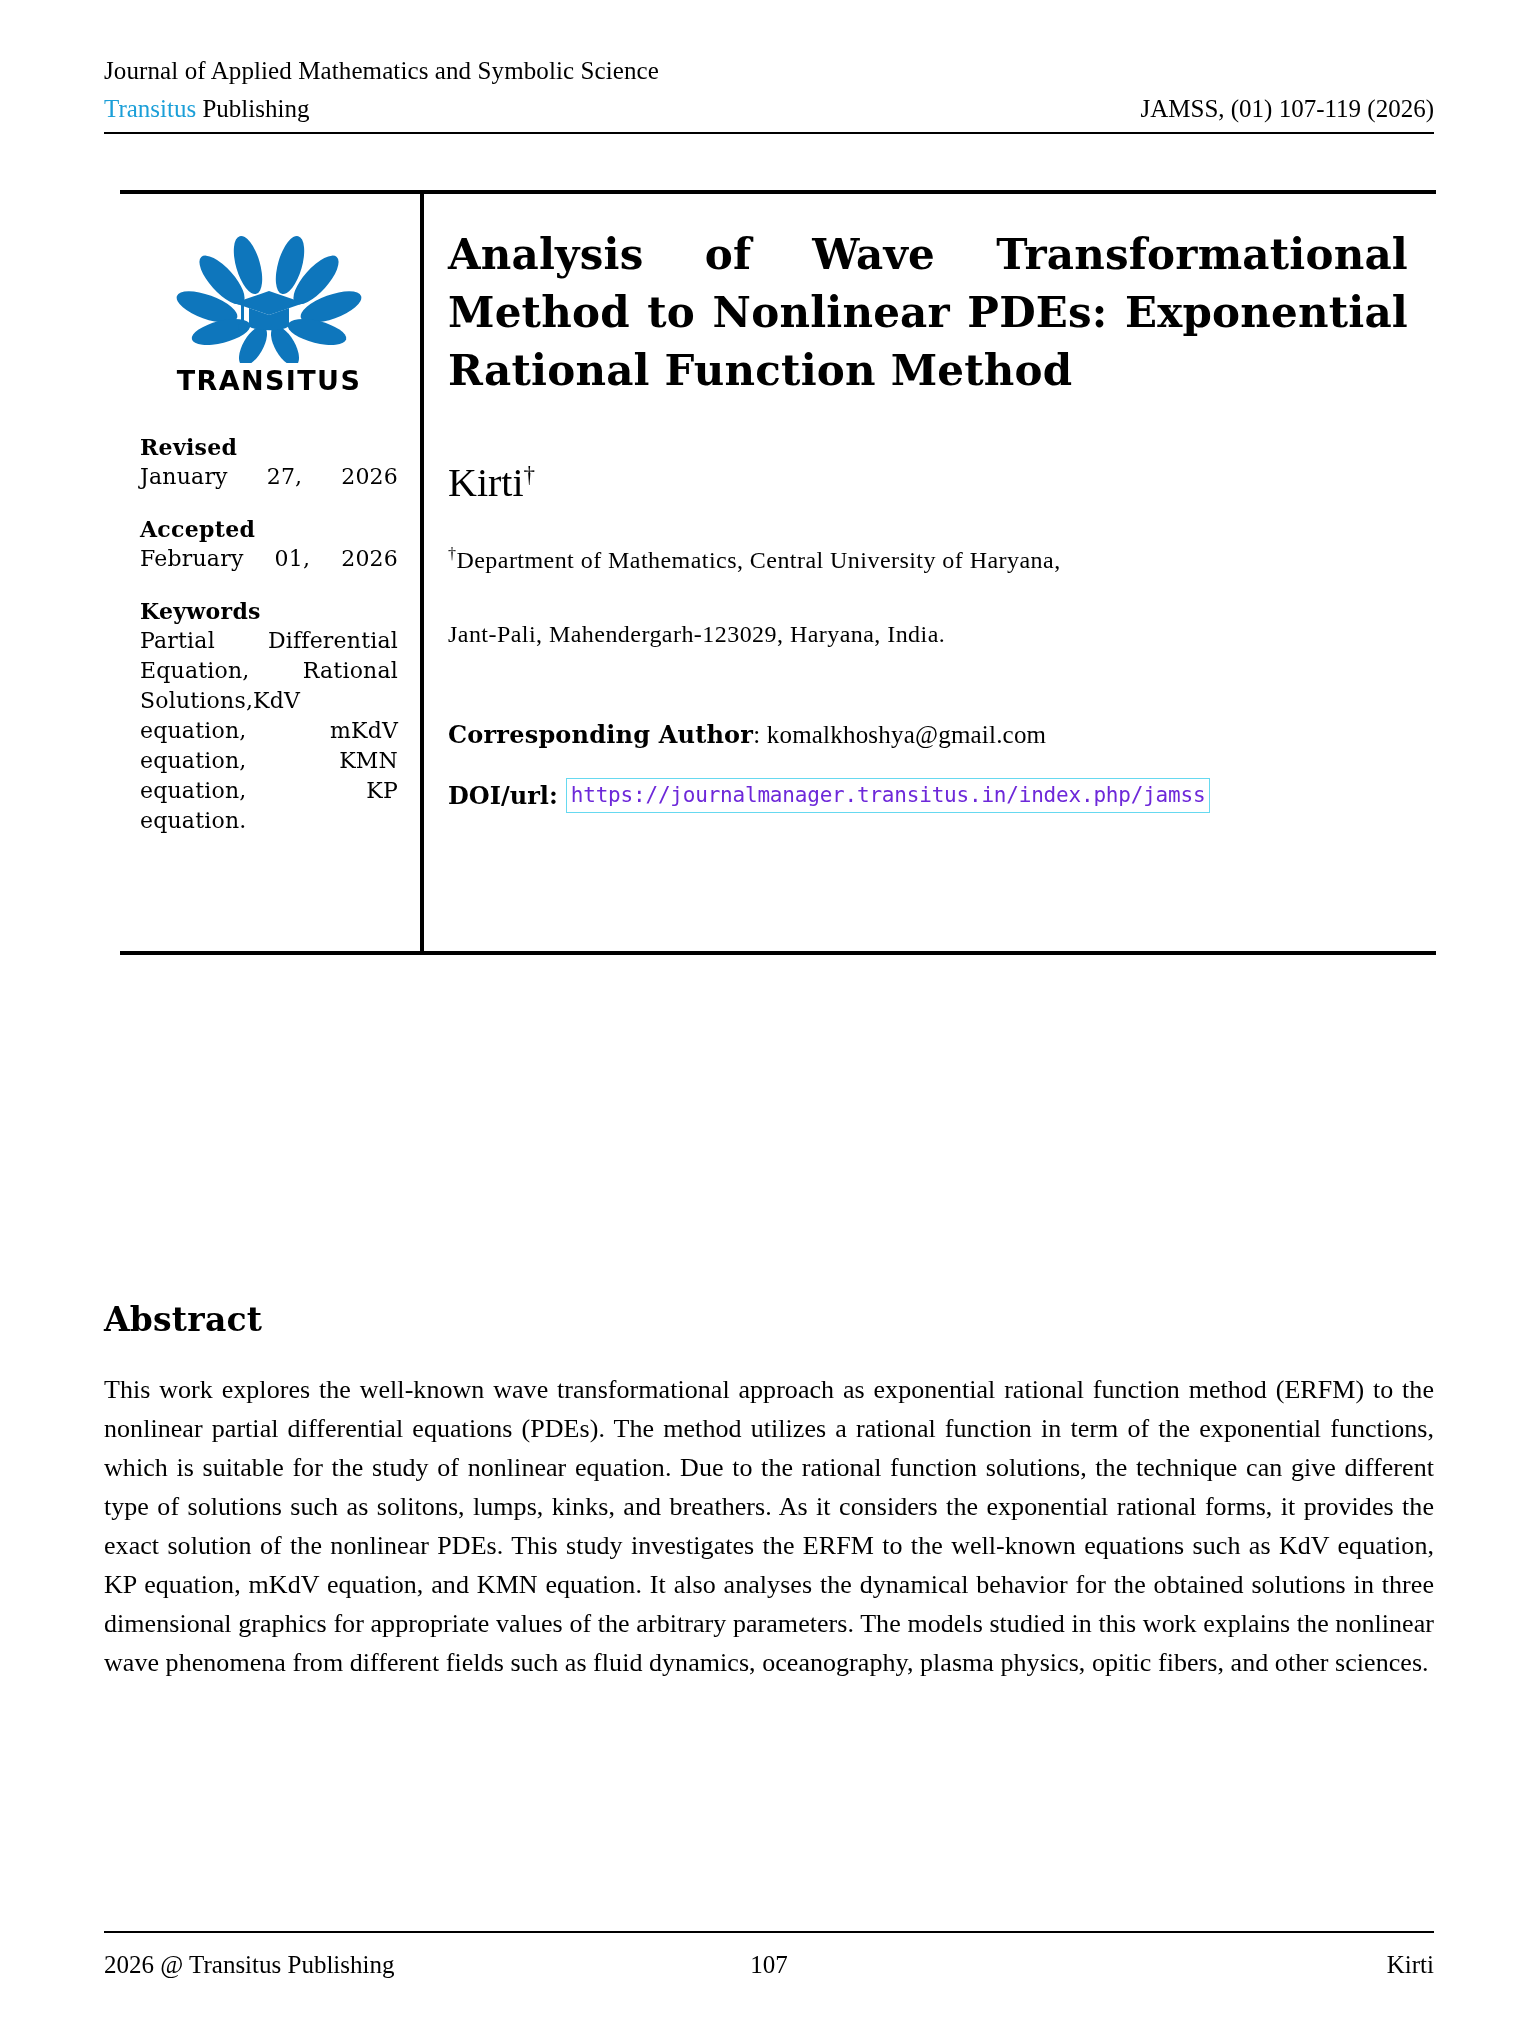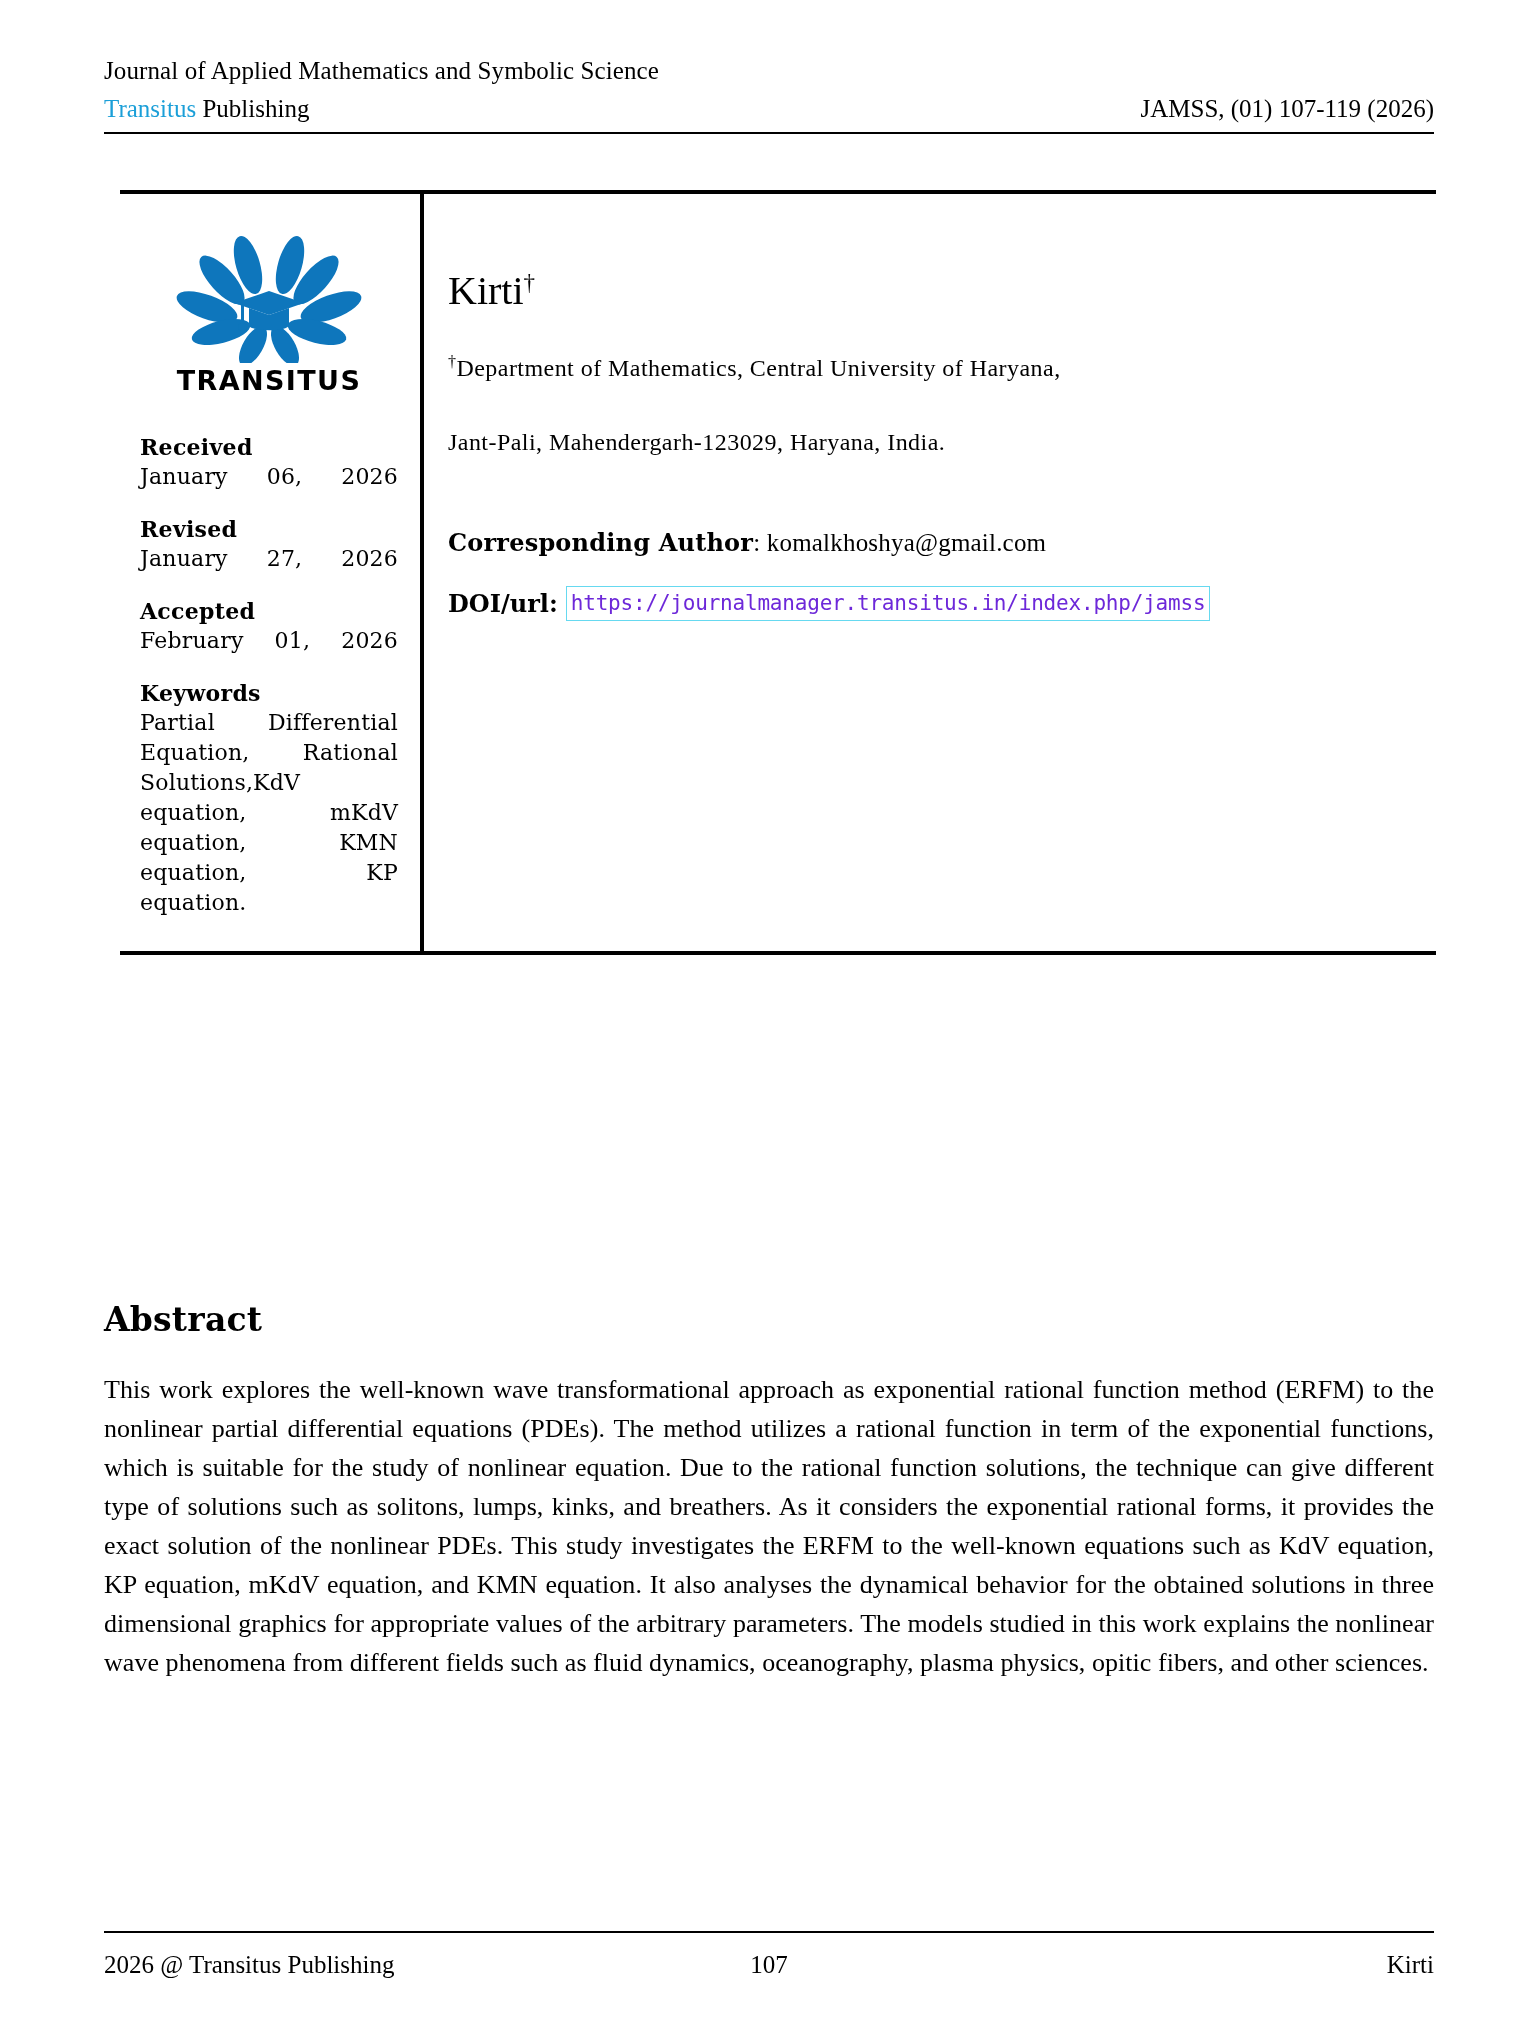--- a/index.html
+++ b/index.html
@@ -288,40 +288,37 @@
             <polygon points="95,63 130,75 95,87 60,75"></polygon>
             <path d="M75 80 L75 97 C75 104 115 104 115 97 L115 80 L95 87 Z"></path>
             <rect x="67" y="75" width="3" height="22"></rect>
             <circle cx="68.5" cy="99" r="4"></circle>
           </g>
         </svg>
         <div class="logo-word">TRANSITUS</div>
       </div>
 
       <div class="meta-list">
-        <div class="meta-item">
-          <div class="meta-label">Received</div>
-          <div class="meta-value">January 06, 2026</div>
-        </div>
         <div class="meta-item">
           <div class="meta-label">Revised</div>
           <div class="meta-value">January 27, 2026</div>
         </div>
         <div class="meta-item">
           <div class="meta-label">Accepted</div>
           <div class="meta-value">February 01, 2026</div>
         </div>
         <div class="meta-item">
           <div class="meta-label">Keywords</div>
           <div class="meta-value kw">Partial Differential Equation, Rational Solutions,KdV equation, mKdV equation, KMN equation, KP equation.</div>
         </div>
       </div>
     </div>
 
     <div class="title-col">
+      <h1 class="paper-title">Analysis of Wave Transformational Method to Nonlinear PDEs: Exponential Rational Function Method</h1>
 
       <div class="author"><span>Kirti</span><sup>†</sup></div>
 
       <div class="affil"><sup>†</sup><span>Department of Mathematics, Central University of Haryana,</span></div>
       <div class="affil"><span>Jant-Pali, Mahendergarh-123029, Haryana, India.</span></div>
 
       <div class="corr"><b>Corresponding Author</b><span>: komalkhoshya@gmail.com</span></div>
 
       <div class="doi-row">
         <span class="doi-label">DOI/url:</span>

